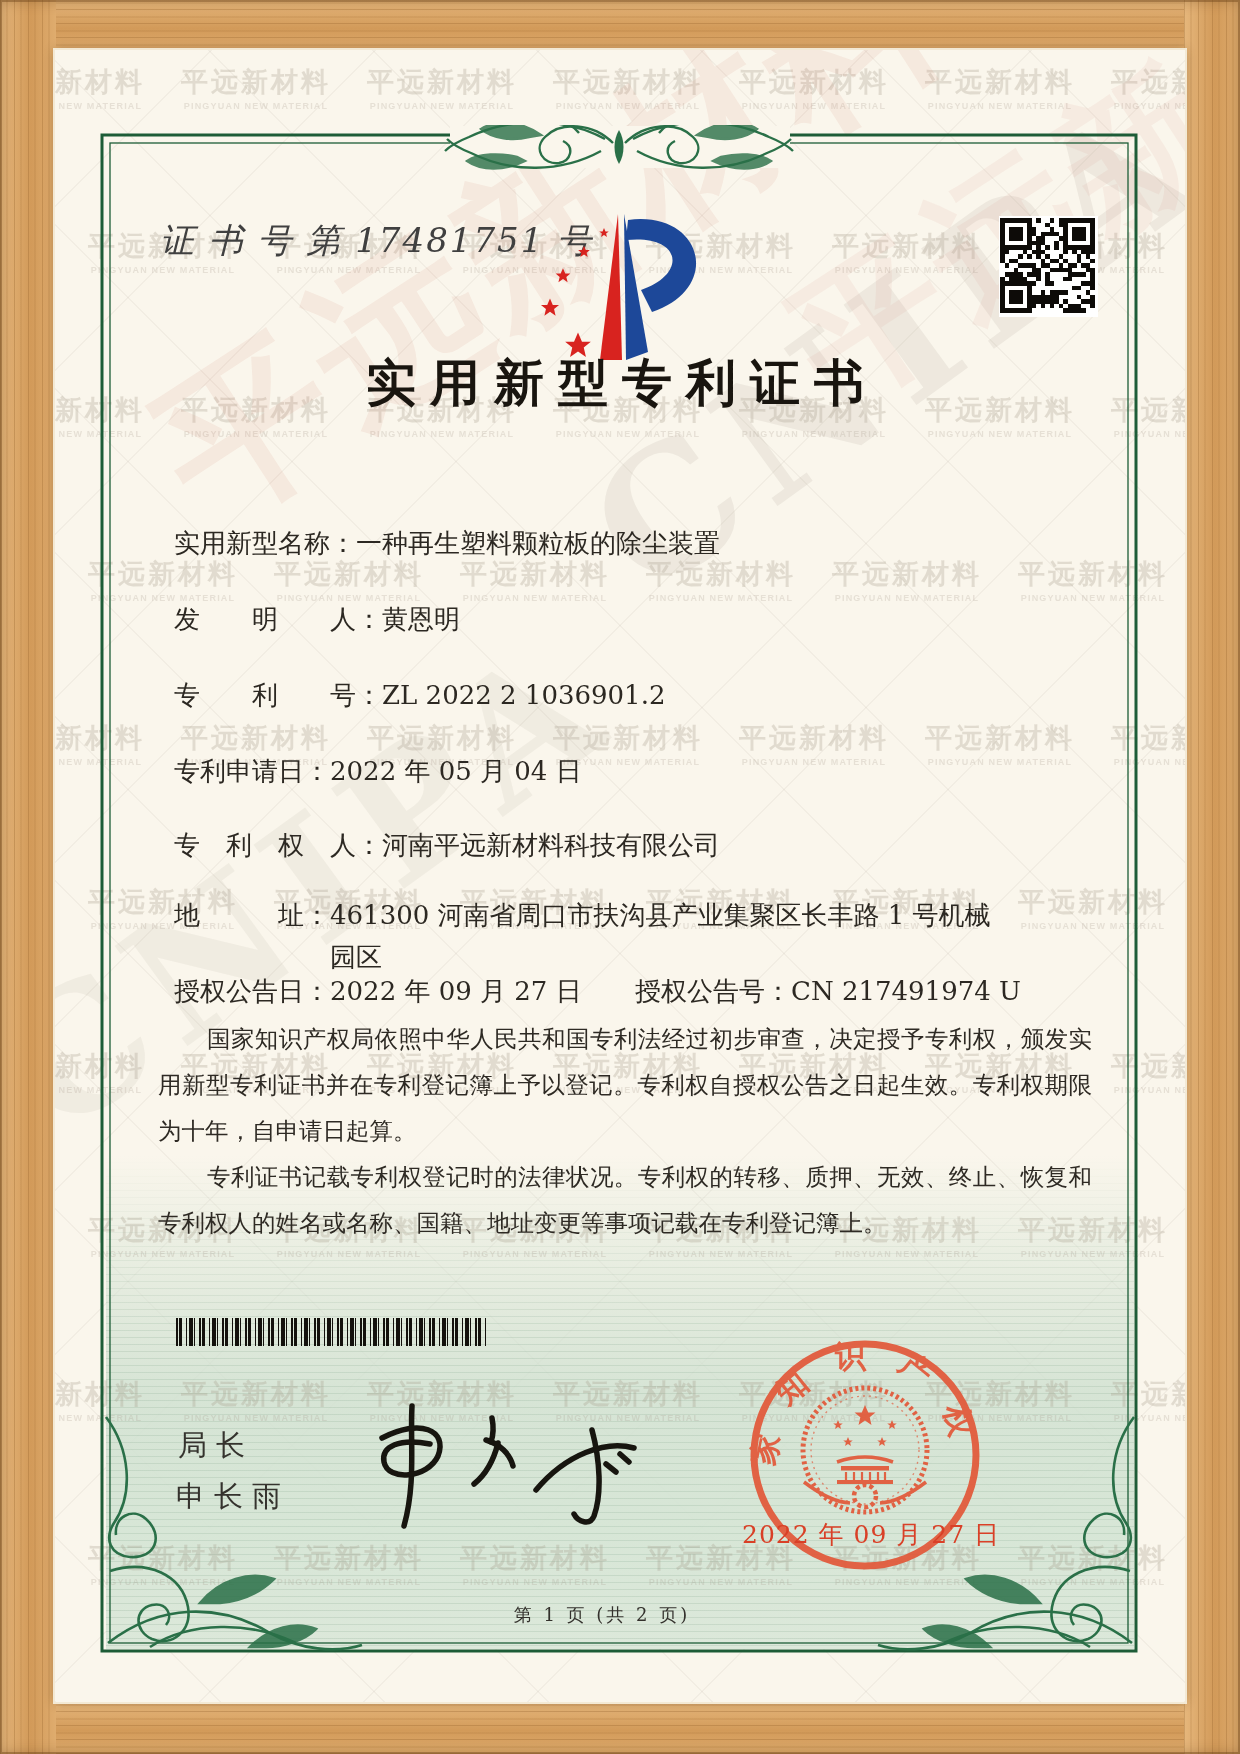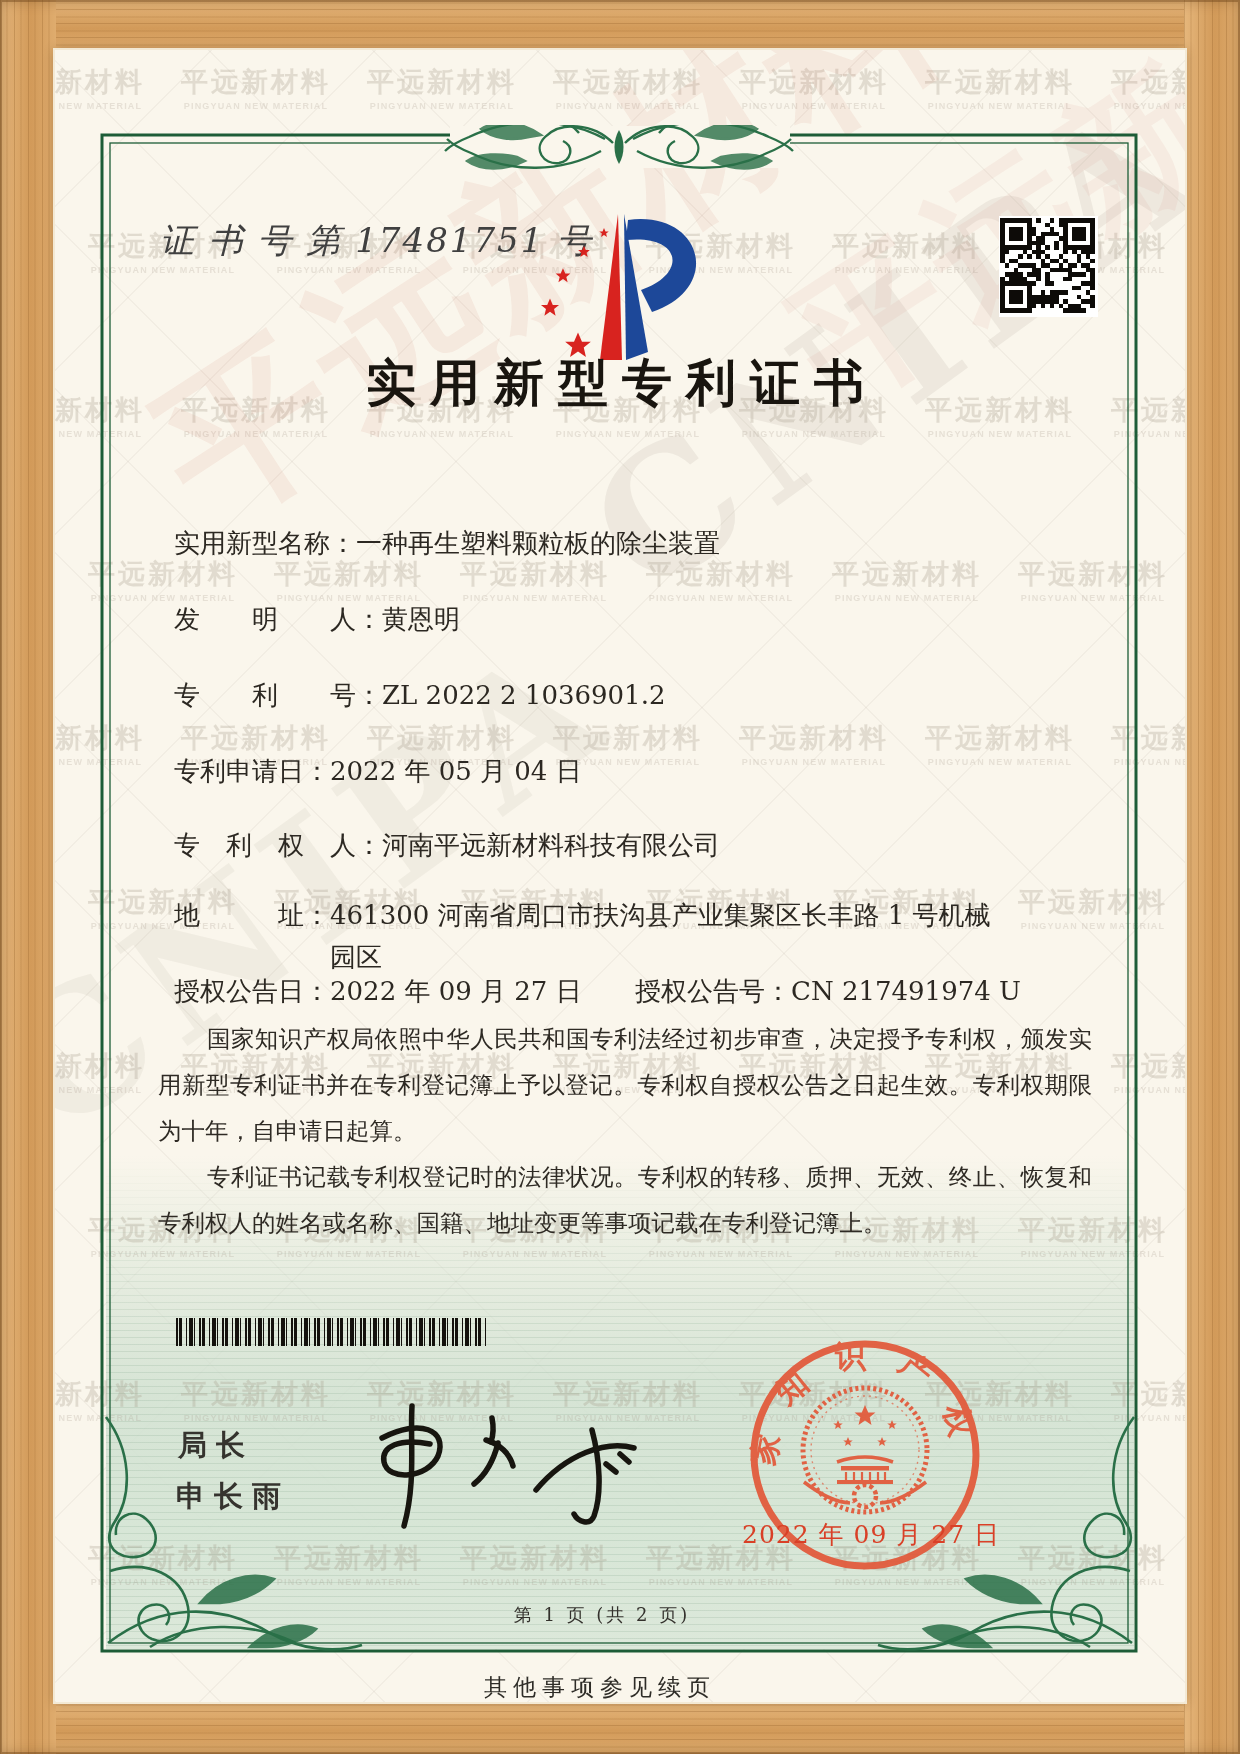--- a/index.html
+++ b/index.html
@@ -51,21 +51,21 @@
   .abs{position:absolute;}
   .cert-no{left:160px;top:218px;font-size:34px;letter-spacing:2px;color:#404040;white-space:nowrap;font-style:italic;}
   .title{left:102px;top:350px;width:1040px;text-align:center;font-size:50px;font-weight:700;letter-spacing:14px;color:#19150f;white-space:nowrap;}
   .row{left:174px;font-size:26px;color:#2c2822;white-space:nowrap;}
   .row .lbl{color:#2c2822;}
   .row-addr .val{white-space:normal;display:inline-block;width:665px;vertical-align:top;line-height:42px;}
   .paras{left:158px;top:1016px;width:934px;}
   .paras p{margin:0;font-size:23.5px;line-height:46px;text-align:justify;text-indent:49px;color:#2e2a24;}
   .barcode{left:176px;top:1318px;width:310px;height:28px;
     background:repeating-linear-gradient(90deg,#14110d 0 2px,transparent 2px 3px,#14110d 3px 6px,transparent 6px 10px,#14110d 10px 11px,transparent 11px 13px,#14110d 13px 17px,transparent 17px 18px,#14110d 18px 19px,transparent 19px 23px);}
-  .signer{font-family:"Liberation Sans","DejaVu Sans",sans-serif;font-weight:700;color:#35332e;font-size:29px;letter-spacing:9px;white-space:nowrap;}
+  .signer{font-family:"Liberation Sans","DejaVu Sans",sans-serif;font-weight:400;color:#35332e;font-size:29px;letter-spacing:9px;white-space:nowrap;}
   .signer-title{left:178px;top:1426px;}
   .signer-name{left:176px;top:1477px;}
   .sig-svg{left:360px;top:1398px;}
   .seal-svg{left:740px;top:1330px;opacity:.93;}
   .seal-date{left:742px;top:1518px;width:246px;text-align:center;font-size:25px;color:#d94027;letter-spacing:1px;white-space:nowrap;}
   .page-num{left:102px;top:1603px;width:1000px;text-align:center;font-size:18px;letter-spacing:3px;color:#33312c;}
   .bottom-note{left:20px;top:1672px;width:1160px;text-align:center;font-size:23px;letter-spacing:6px;color:#2e2c27;}
   .qr-box{left:999px;top:216px;width:97px;height:99px;background:#fff;padding:1px;}
   .qr-box svg{width:95px;height:97px;display:block;}
 </style>
@@ -723,15 +723,14 @@
         </g>
         <rect x="97" y="150" width="56" height="4" fill="#e2593a" stroke="none"></rect>
         <circle cx="125" cy="166" r="11" fill="none" stroke-width="4.5" stroke-dasharray="4 3"></circle>
         <path d="M64,152 Q90,172 110,173" fill="none" stroke-width="3.5"></path>
         <path d="M186,152 Q160,172 140,173" fill="none" stroke-width="3.5"></path>
       </g>
     </svg>
     <div class="abs seal-date">2022 年 09 月 27 日</div>
 
     <div class="abs page-num">第 1 页 (共 2 页)</div>
-    <div class="abs bottom-note">其他事项参见续页</div>
   </div>
 </div>
 
 </body></html>

